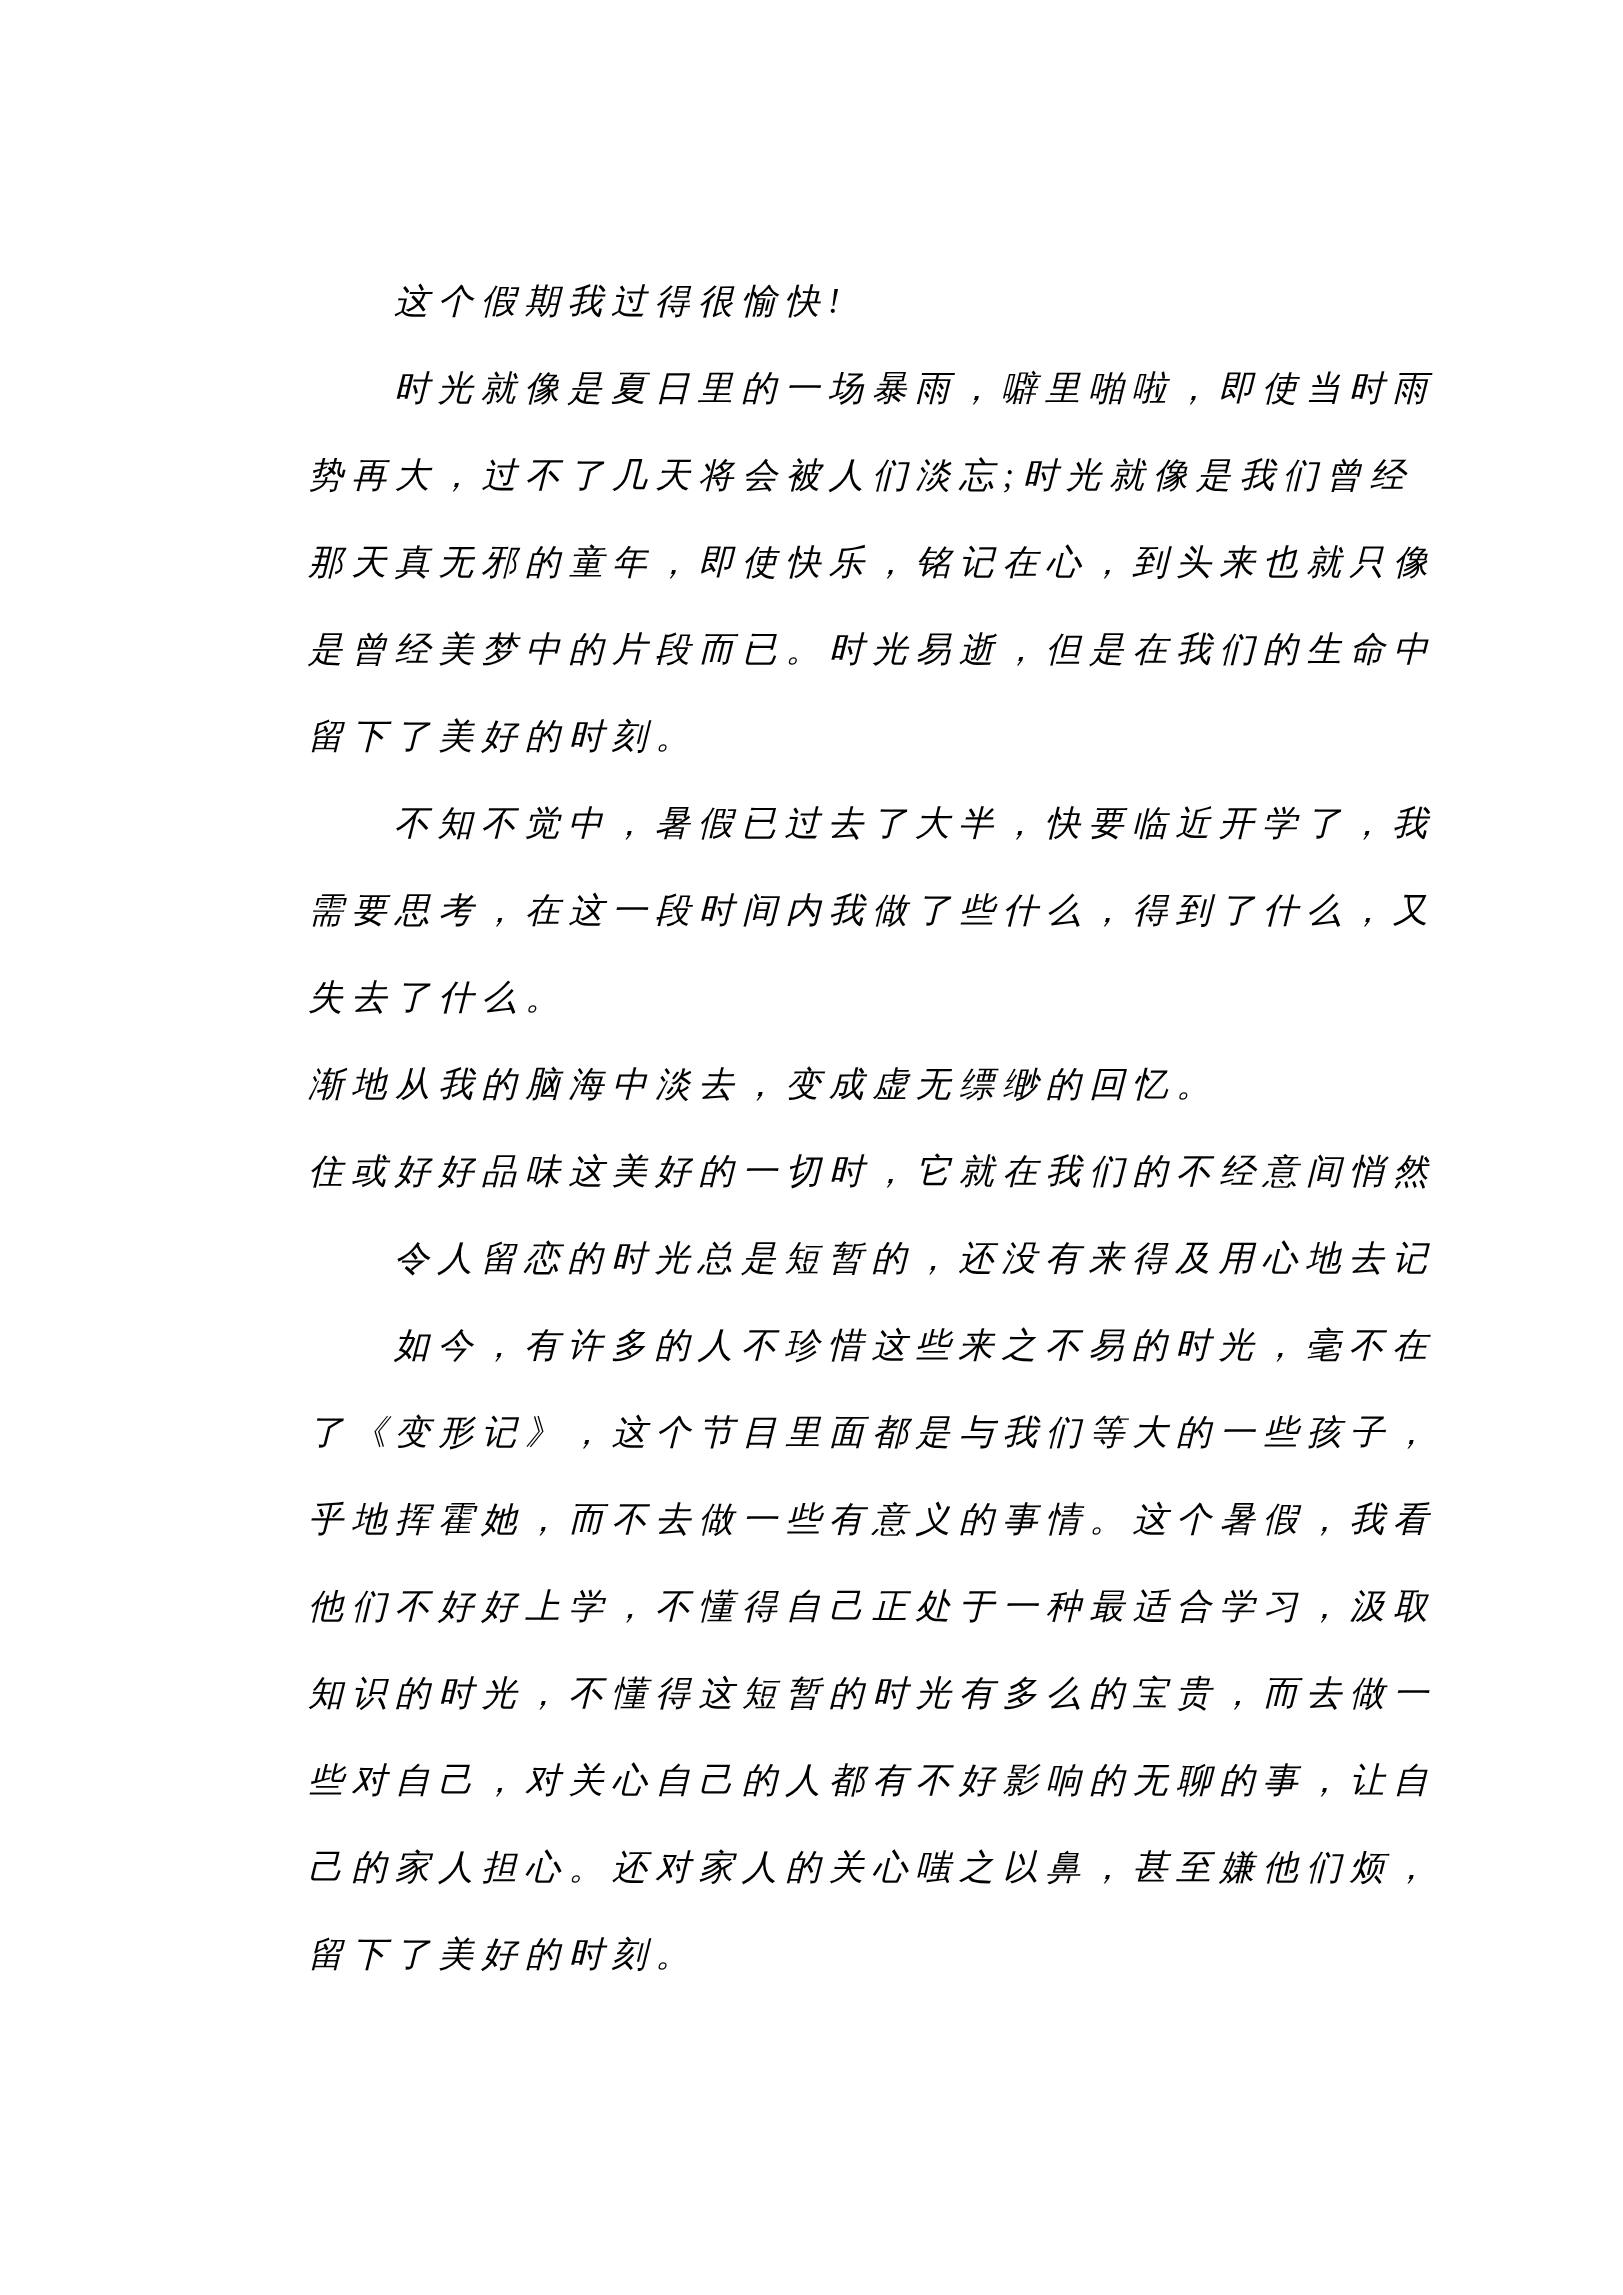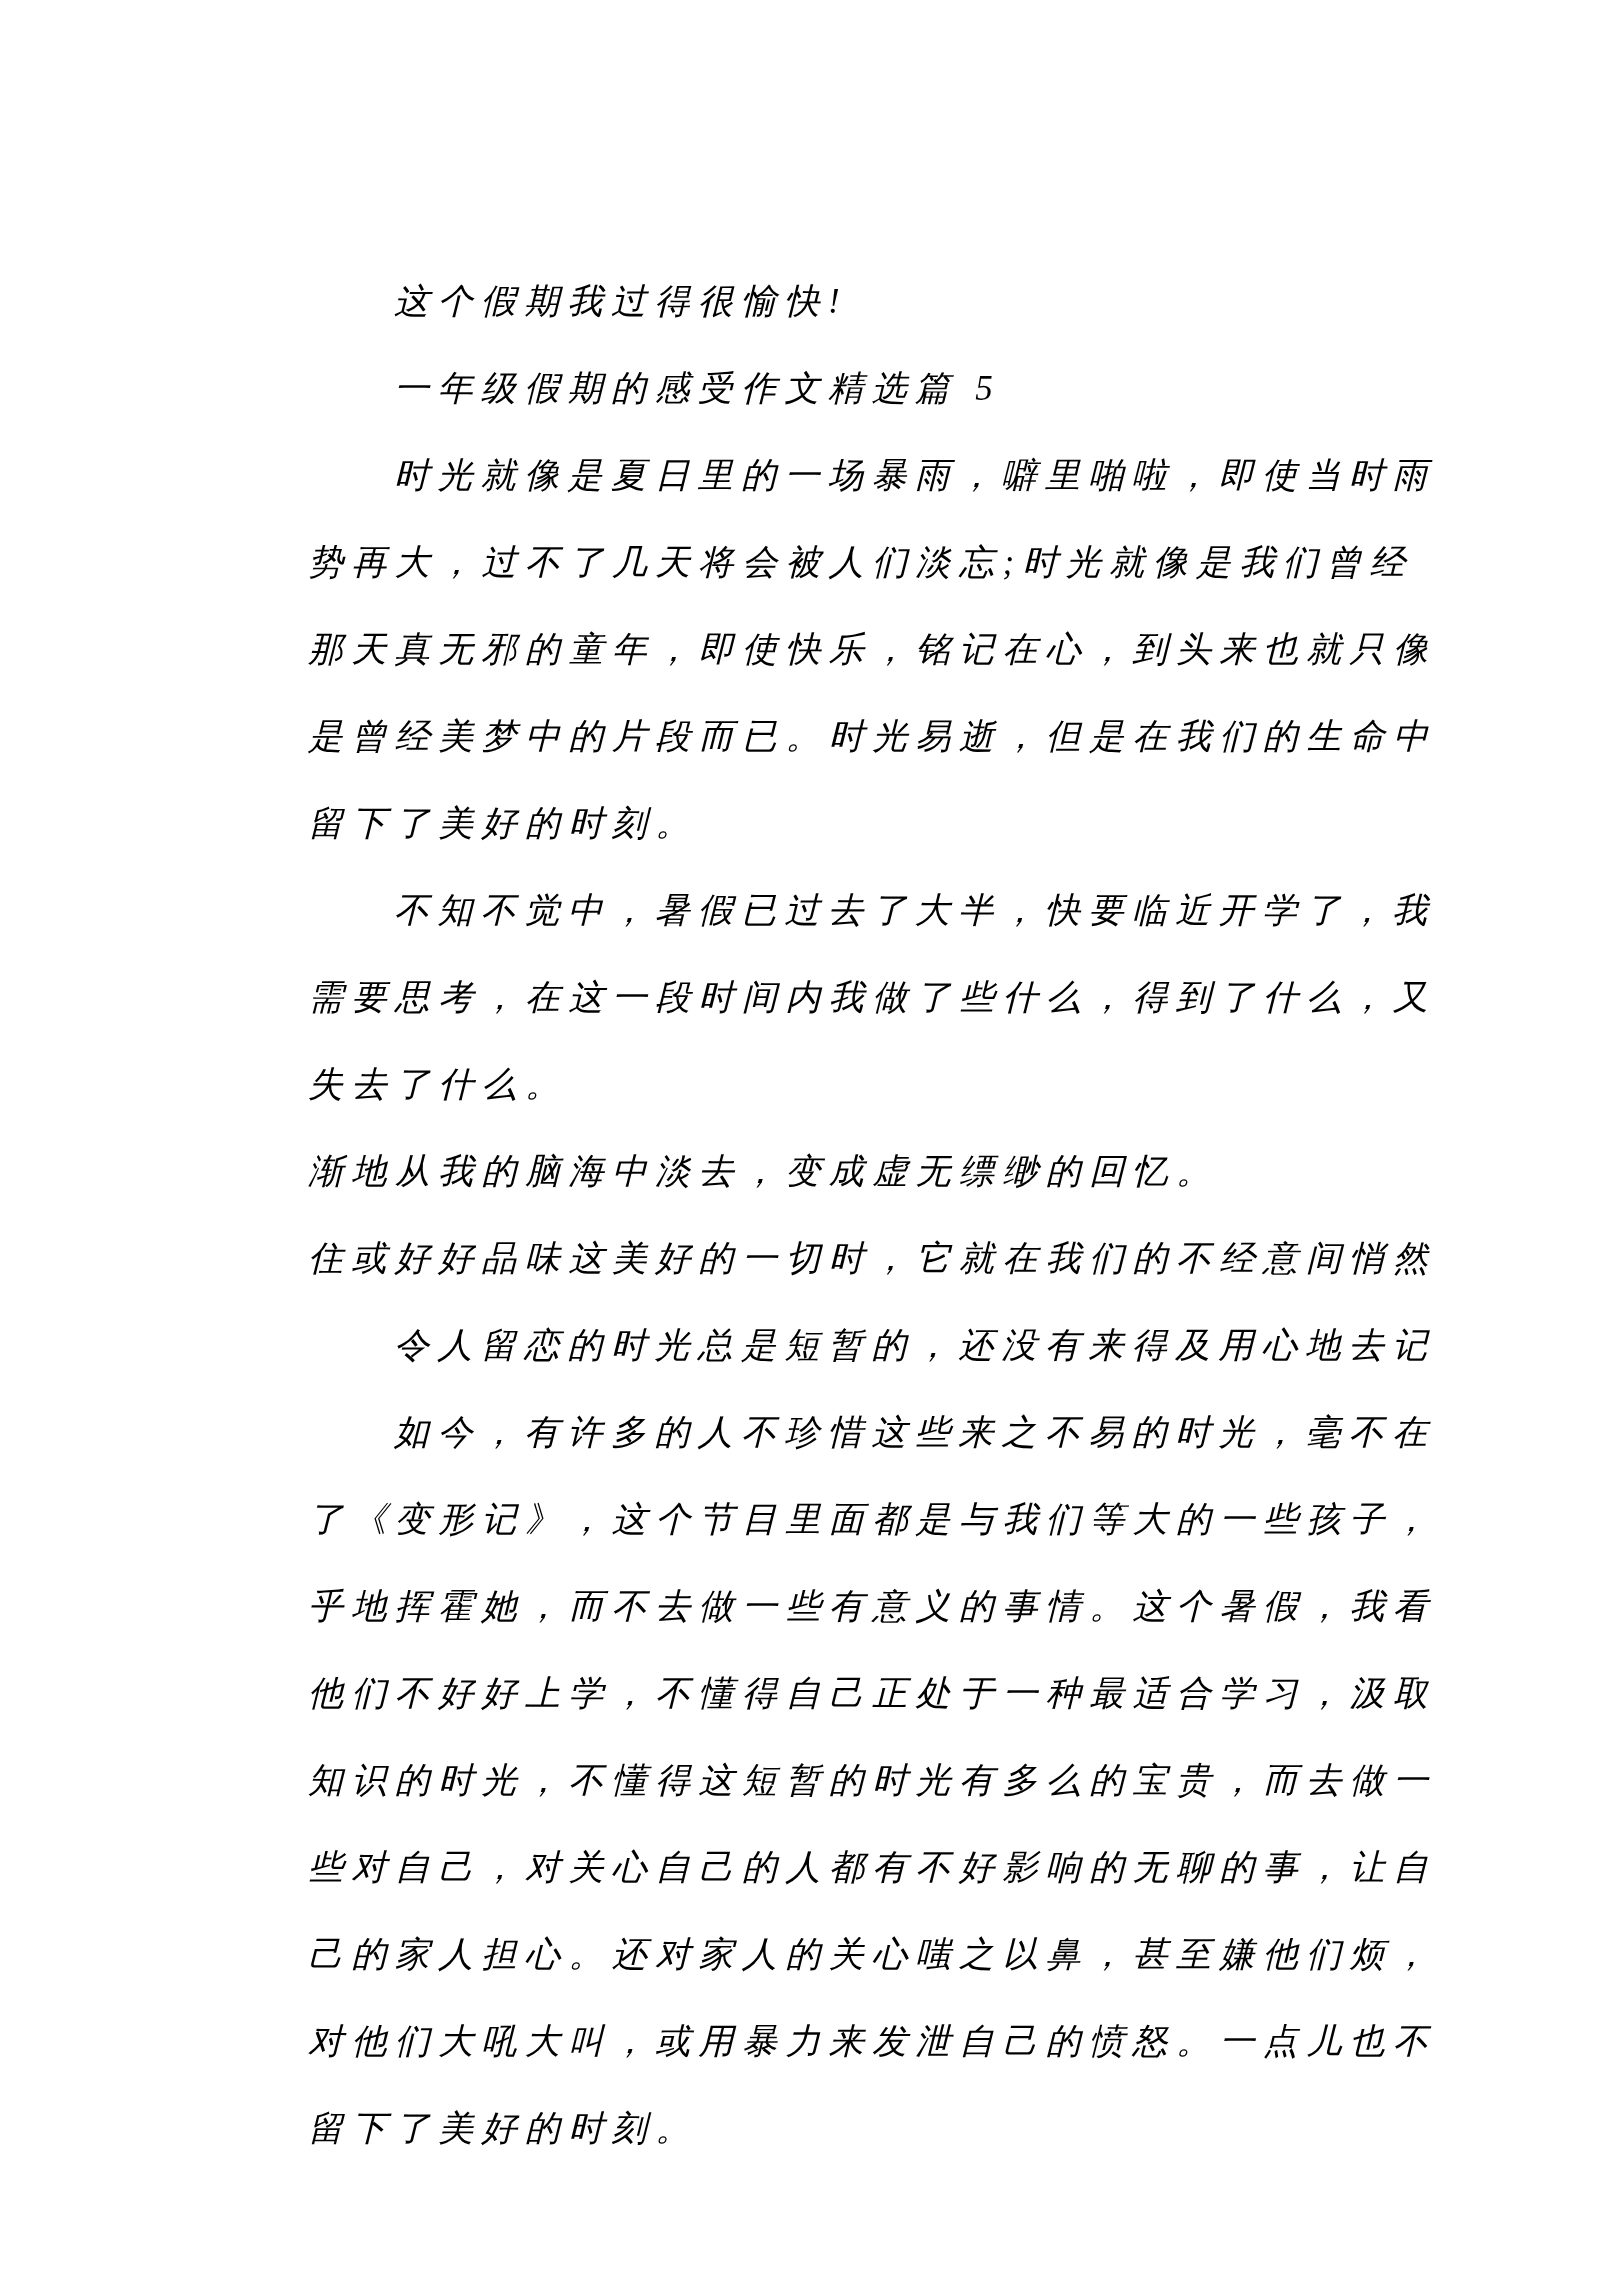--- a/index.html
+++ b/index.html
@@ -35,36 +35,34 @@
   .line.indent {
     padding-left: 86px;           
   }
 </style>
 </head>
 <body>
 
 <div class="page">
   <div class="text-block">
     <div class="line indent">这个假期我过得很愉快!</div>
-    <div class="line indent">一年级假期的感受作文精选篇 5</div>
     <div class="line indent">时光就像是夏日里的一场暴雨，噼里啪啦，即使当时雨</div>
     <div class="line">势再大，过不了几天将会被人们淡忘;时光就像是我们曾经</div>
     <div class="line">那天真无邪的童年，即使快乐，铭记在心，到头来也就只像</div>
     <div class="line">是曾经美梦中的片段而已。时光易逝，但是在我们的生命中</div>
     <div class="line">留下了美好的时刻。</div>
     <div class="line indent">不知不觉中，暑假已过去了大半，快要临近开学了，我</div>
     <div class="line">需要思考，在这一段时间内我做了些什么，得到了什么，又</div>
     <div class="line">失去了什么。</div>
     <div class="line">渐地从我的脑海中淡去，变成虚无缥缈的回忆。</div>
     <div class="line">住或好好品味这美好的一切时，它就在我们的不经意间悄然</div>
     <div class="line indent">令人留恋的时光总是短暂的，还没有来得及用心地去记</div>
     <div class="line indent">如今，有许多的人不珍惜这些来之不易的时光，毫不在</div>
     <div class="line">了《变形记》，这个节目里面都是与我们等大的一些孩子，</div>
     <div class="line">乎地挥霍她，而不去做一些有意义的事情。这个暑假，我看</div>
     <div class="line">他们不好好上学，不懂得自己正处于一种最适合学习，汲取</div>
     <div class="line">知识的时光，不懂得这短暂的时光有多么的宝贵，而去做一</div>
     <div class="line">些对自己，对关心自己的人都有不好影响的无聊的事，让自</div>
     <div class="line">己的家人担心。还对家人的关心嗤之以鼻，甚至嫌他们烦，</div>
-    <div class="line">对他们大吼大叫，或用暴力来发泄自己的愤怒。一点儿也不</div>
     <div class="line">留下了美好的时刻。</div>
   </div>
 </div>
 
 
 </body></html>

